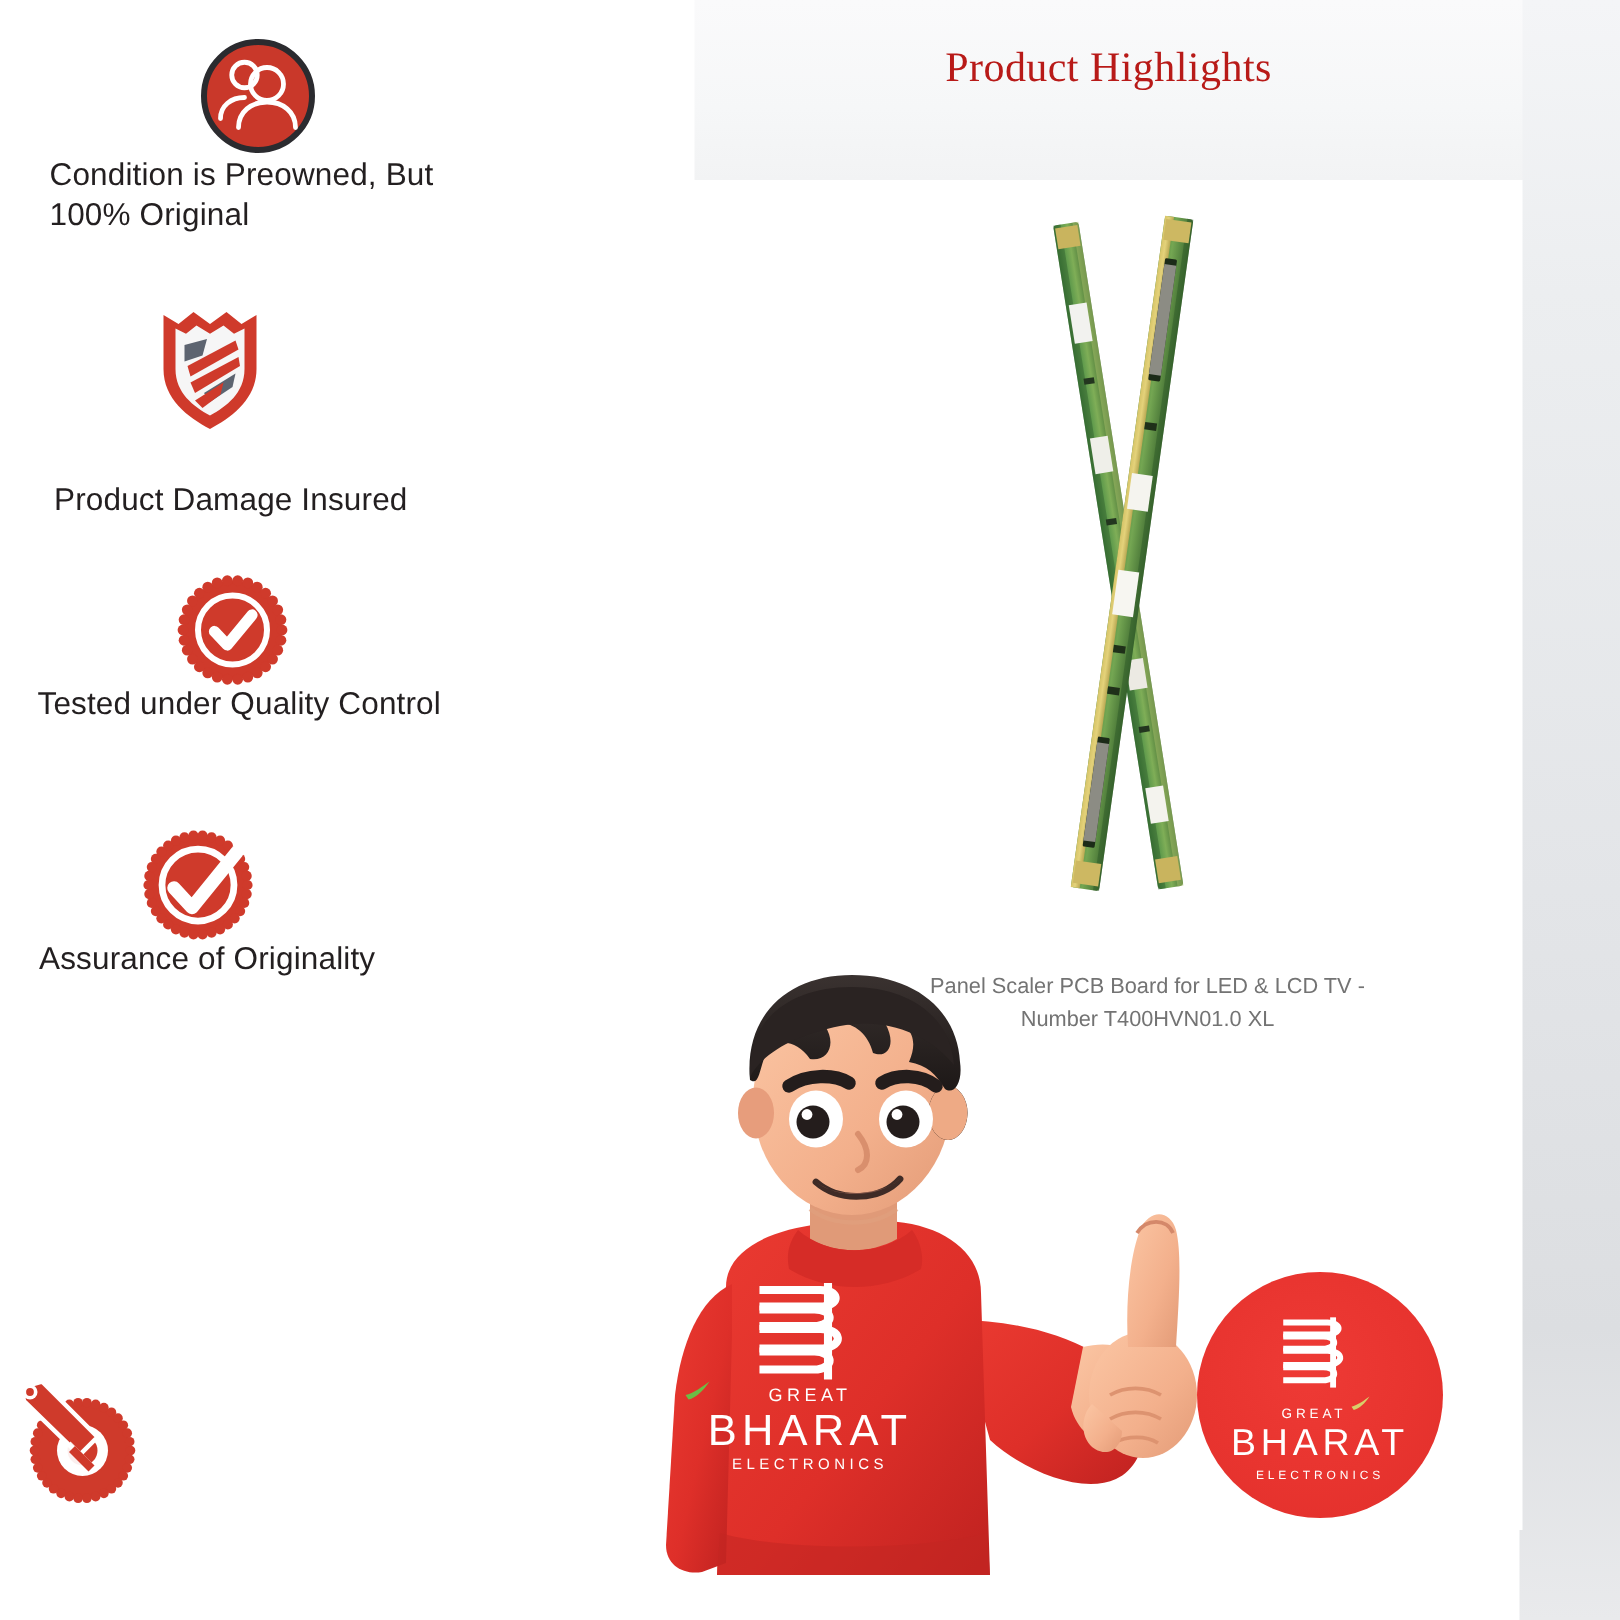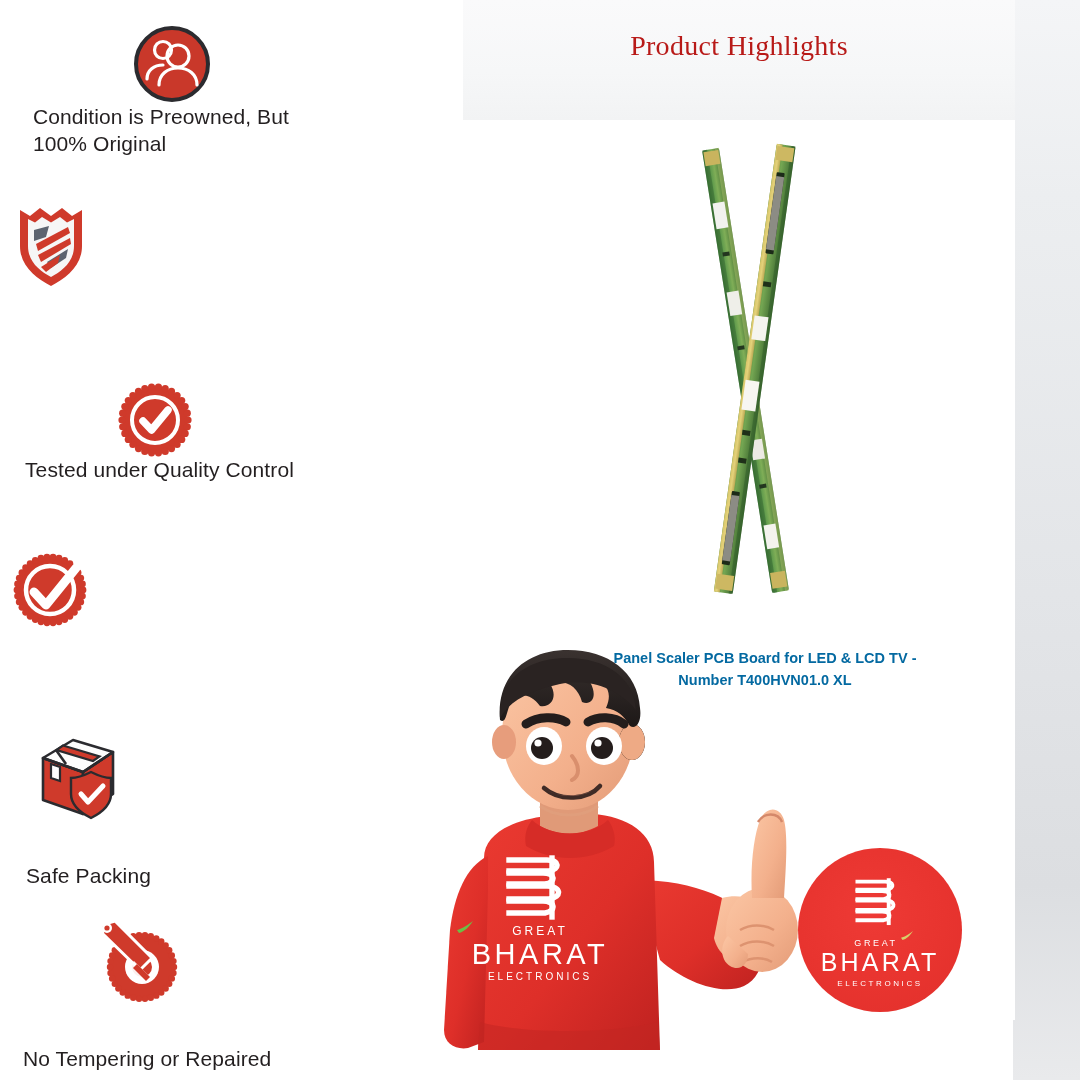--- a/index.html
+++ b/index.html
@@ -64,22 +64,22 @@
 
   #feature-1 .f-icon{ width:86px; height:92px; flex:0 0 86px;}
   #feature-4 .f-icon{ width:92px; height:92px; flex:0 0 92px;}
   #feature-5 .f-icon{ width:92px; height:92px; flex:0 0 92px;}
 
   svg{ display:block; overflow:visible; }
 
   
   #product-caption{
     position:absolute; left:600px; top:648px; width:330px;
-    text-align:center; font-size:14.5px; font-weight:bold;
-    color:#0369a1; line-height:1.5;
+    text-align:center; font-size:14.5px; font-weight:normal;
+    color:#737373; line-height:1.5;
   }
 
   
   #mascot{ position:absolute; left:392px; top:630px; width:420px; height:450px; }
 
   
   #logo-badge{
     position:absolute; left:798px; top:848px; width:164px; height:164px;
     border-radius:50%;
     background:radial-gradient(circle at 45% 40%, #ee3a35 0%, #e8342f 55%, #e12f2b 100%);
@@ -207,20 +207,21 @@
       <svg width="86" height="92" viewBox="0 0 86 92">
         <path d="M12 10 L22 16 L32 8 L43 16 L54 8 L64 16 L74 10 L74 46 C74 66 58 78 43 86 C28 78 12 66 12 46 Z" fill="#cf3a2b"></path>
         <path d="M20 19 L27 22.5 L34 17 L43 22.5 L52 17 L59 22.5 L66 19 L66 46 C66 62 54 71 43 77 C32 71 20 62 20 46 Z" fill="#f6f6f6"></path>
         <path d="M26 30 L41 26 L38 37 L26 41 Z" fill="#5d6470"></path>
         <path d="M28 44 L60 27 L62 33 L30 51 Z" fill="#cf3a2b"></path>
         <path d="M30 55 L62 38 L63 44 L33 62 Z" fill="#cf3a2b"></path>
         <path d="M39 62 L60 49 L58 58 L43 68 Z" fill="#5d6470"></path>
         <path d="M33 67 L52 55 L50 63 L38 72 Z" fill="#cf3a2b"></path>
       </svg>
     </span>
+    <span class="f-label">Product Damage Insured</span>
   </div>
 
   <div class="feature" id="feature-2">
     <span class="f-icon">
       <svg width="84" height="84" viewBox="0 0 84 84">
         <g fill="#cf3a2b">
           <circle cx="42" cy="42" r="33"></circle>
           <g id="teeth2"></g>
         </g>
         <g fill="#cf3a2b" id="scallop2">
@@ -299,43 +300,23 @@
             <circle cx="61.89" cy="15.67" r="3.4"></circle>
             <circle cx="66.39" cy="19.77" r="3.4"></circle>
             <circle cx="70.06" cy="24.63" r="3.4"></circle>
             <circle cx="72.77" cy="30.08" r="3.4"></circle>
             <circle cx="74.44" cy="35.94" r="3.4"></circle>
           </g>
         <circle cx="42" cy="42" r="24" fill="none" stroke="#fff" stroke-width="4.5"></circle>
         <path d="M26 44 L38 57 L68 20" fill="none" stroke="#fff" stroke-width="9" stroke-linecap="round" stroke-linejoin="round"></path>
       </svg>
     </span>
-  </div>
-
-  <div class="feature" id="feature-4">
-    <span class="f-icon">
-      <svg width="92" height="92" viewBox="0 0 92 92">
-
-        <g stroke="#2b2b2f" stroke-width="2.6" stroke-linejoin="round">
-          <path d="M10 30 L10 72 L50 86 L50 44 Z" fill="#cf3a2b"></path>
-          <path d="M50 44 L50 86 L80 66 L80 24 Z" fill="#cf3a2b"></path>
-          <path d="M10 30 L40 12 L80 24 L50 44 Z" fill="#fdfdfd"></path>
-
-          <path d="M23 22 L33 36" fill="none"></path>
-          <path d="M10 30 L50 44 L80 24" fill="none"></path>
-        </g>
-        <path d="M30 17.5 L66.5 28.5 L60 33 L23.5 22 Z" fill="#cf3a2b" stroke="#2b2b2f" stroke-width="2.2"></path>
-        <path d="M18 36 L18 50 L27 53 L27 39 Z" fill="#fdfdfd" stroke="#2b2b2f" stroke-width="2.2"></path>
-
-        <path d="M38 50 C46 50 54 46 58 44 C62 46 70 50 78 50 L78 66 C78 78 68 85 58 90 C48 85 38 78 38 66 Z" fill="#cf3a2b" stroke="#2b2b2f" stroke-width="2.4"></path>
-        <path d="M48 66 L55 74 L70 58" fill="none" stroke="#fff" stroke-width="5" stroke-linecap="round" stroke-linejoin="round"></path>
-      </svg>
-    </span>
-    <span class="f-label">Safe Packing</span>
-  </div>
+    <span class="f-label">Assurance of Originality</span>
+  </div>
+
 
   <div class="feature" id="feature-5">
     <span class="f-icon">
       <svg width="92" height="92" viewBox="0 0 92 92">
         <g fill="#cf3a2b">
           <circle cx="50" cy="52" r="32"></circle>
           <g id="gearteeth">
               <circle cx="82.00" cy="52.00" r="3.2"></circle>
               <circle cx="81.46" cy="57.88" r="3.2"></circle>
               <circle cx="79.84" cy="63.56" r="3.2"></circle>
@@ -377,21 +358,20 @@
 
         <g fill="#cf3a2b" stroke="#ffffff" stroke-width="3">
           <path d="M9 10 L23 6 L60 43 L48 55 L11 19 Z"></path>
         </g>
         <circle cx="15" cy="13" r="5" fill="#ffffff"></circle>
         <circle cx="15" cy="13" r="2.6" fill="#cf3a2b"></circle>
         <path d="M42 46 L56 60 L48 66 L35 54 Z" fill="#ffffff" opacity=".92"></path>
         <path d="M45 49 L58 62 L54 66 L41 53 Z" fill="#cf3a2b"></path>
       </svg>
     </span>
-    <span class="f-label">No Tempering or Repaired</span>
   </div>
 </div>
 
 <svg id="mascot" viewBox="0 0 420 450">
   <defs>
     <linearGradient id="skin" x1="0" y1="0" x2="1" y2="1">
       <stop offset="0%" stop-color="#fbc6a4"></stop>
       <stop offset="60%" stop-color="#f3b08c"></stop>
       <stop offset="100%" stop-color="#e39b77"></stop>
     </linearGradient>

